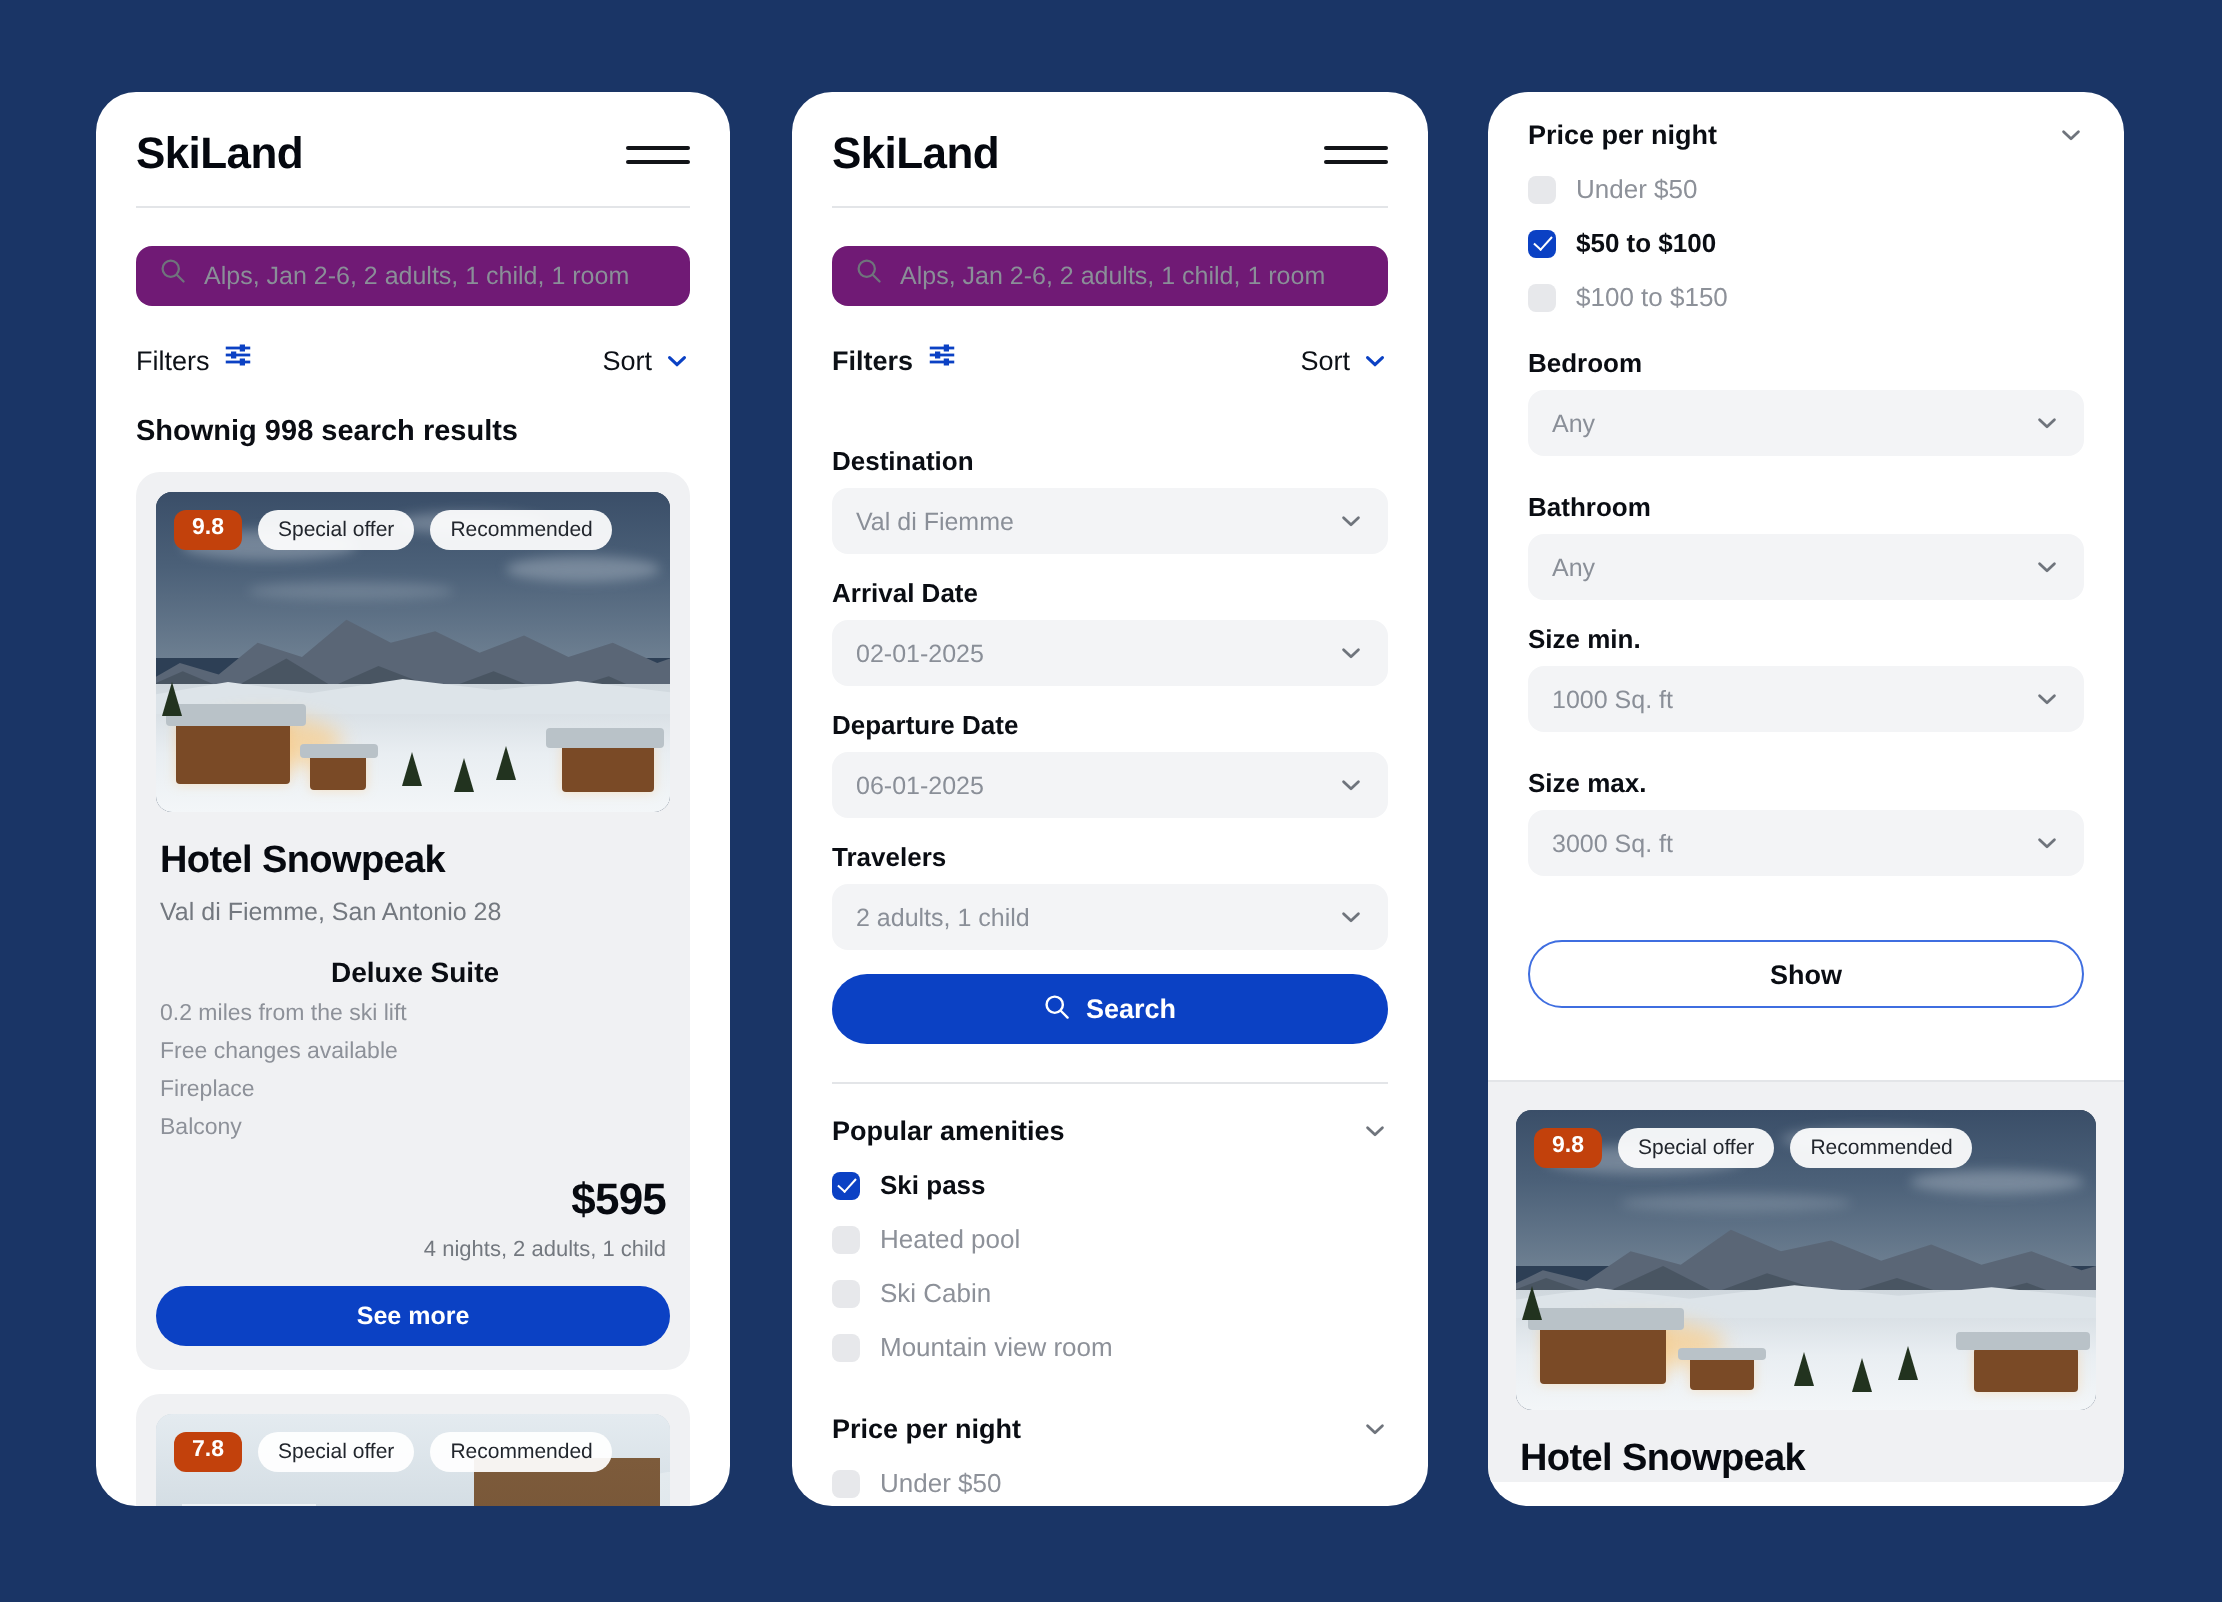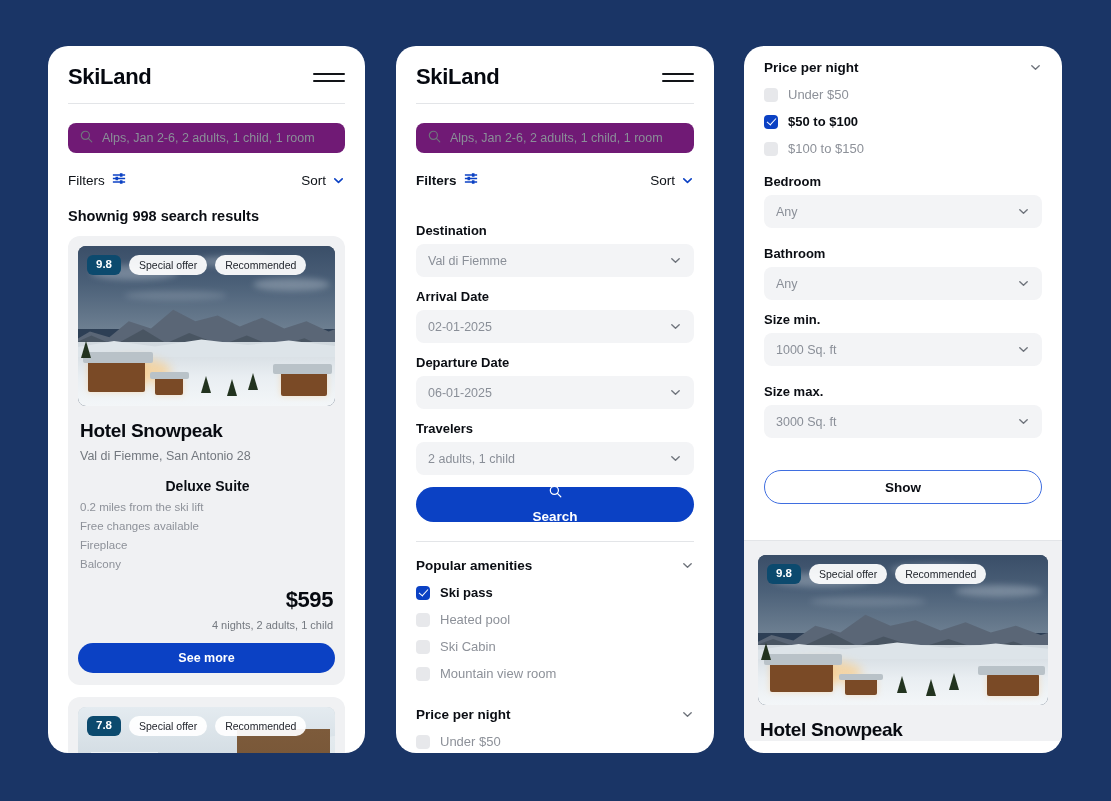--- a/index.html
+++ b/index.html
@@ -79,21 +79,21 @@
     height: 160px;
     border-radius: 8px;
     overflow: hidden;
   }
   .hotel-photo.small { height: 160px; }
   .badges {
     position: absolute; top: 9px; left: 9px;
     display: flex; gap: 8px; z-index: 3;
   }
   .badge-score {
-    background: #0c4a6e; color: #fff;
+    background: #c2410c; color: #fff;
     font-size: 11.5px; font-weight: bold;
     padding: 3px 9px; border-radius: 6px;
   }
   .badge-pill {
     background: rgba(255,255,255,0.93); color: #22262d;
     font-size: 10.5px;
     padding: 4px 10px; border-radius: 11px;
     white-space: nowrap;
   }
   .hotel-name {
@@ -129,21 +129,20 @@
 
   .search-btn {
     margin-top: 6px;
     width: 100%; height: 35px;
     background: #0b41c4; color: #fff;
     border: none; border-radius: 18px;
     display: flex; align-items: center; justify-content: center; gap: 8px;
     font-size: 13.5px; font-weight: bold;
     font-family: "Liberation Sans", sans-serif;
     cursor: pointer;
-    flex-direction: column;
   }
 
   .section-rule { height: 1px; background: #e3e5e8; margin: 19px 0 0 0; }
 
   .section-head {
     display: flex; align-items: center; justify-content: space-between;
     margin-top: 16px;
     cursor: pointer;
   }
   .section-head .lbl { font-size: 13.5px; font-weight: bold; color: #0a0d13; }

